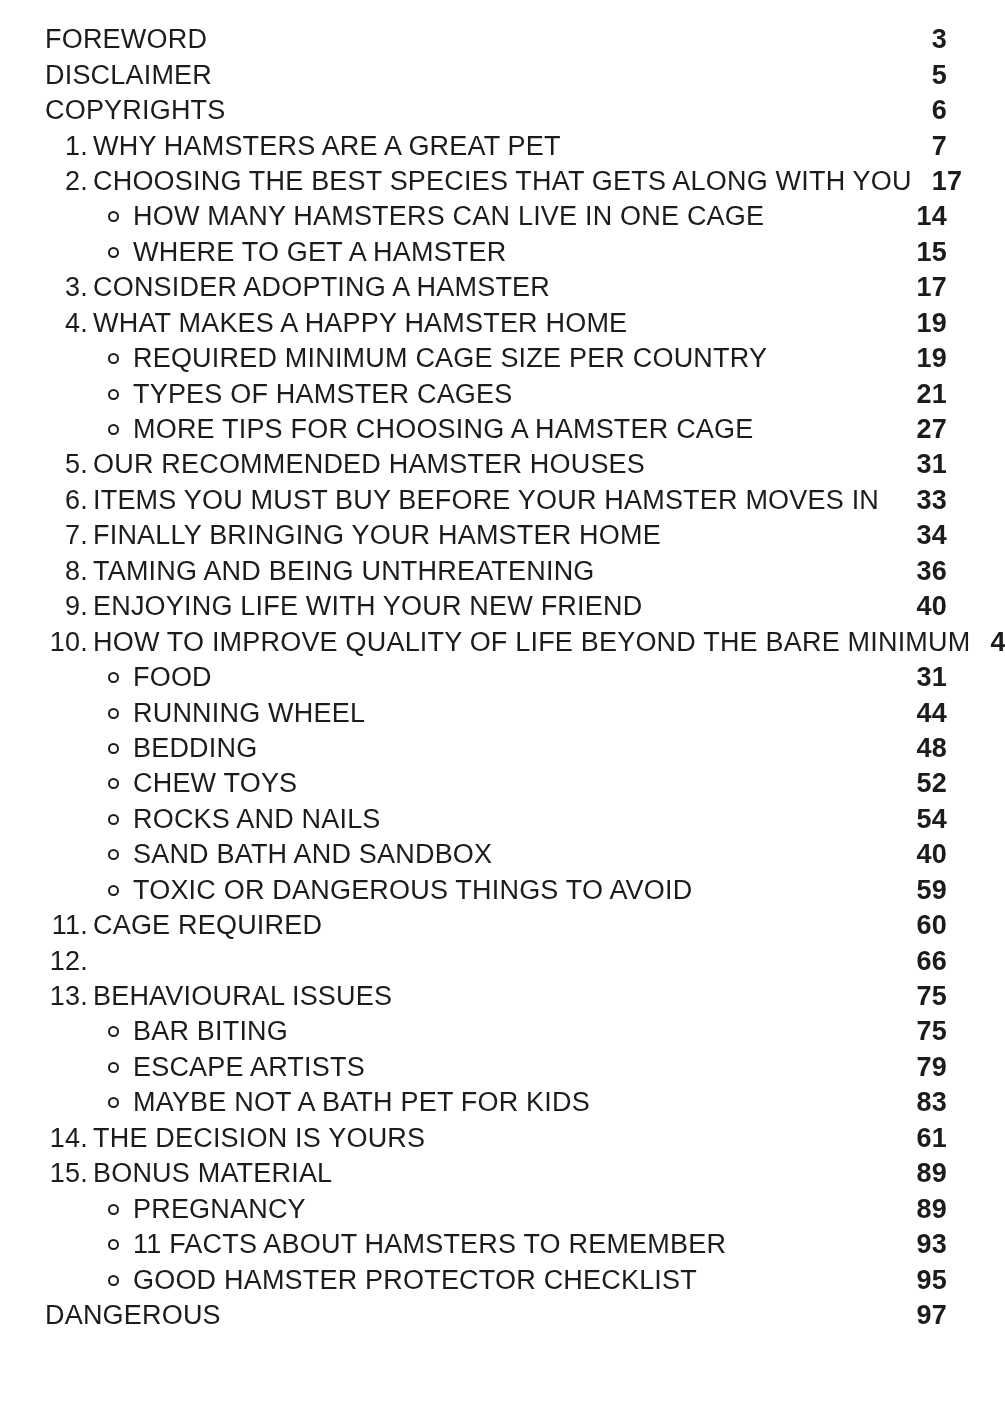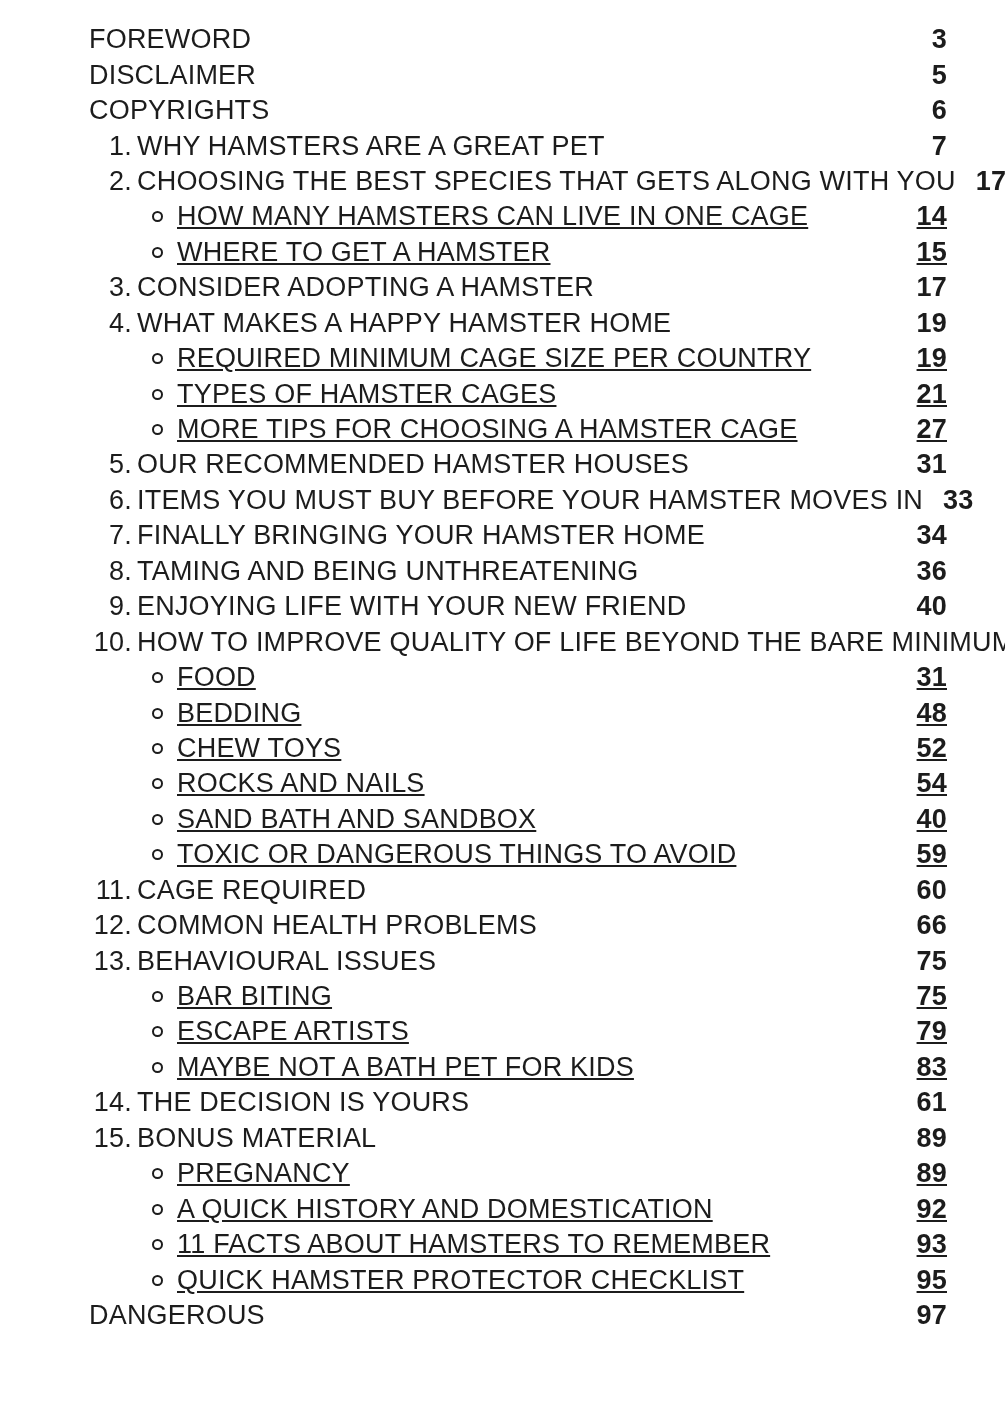--- a/index.html
+++ b/index.html
@@ -18,30 +18,29 @@
   }
   .toc-list { display: block; }
   .row {
     display: flex;
     align-items: center;
     height: 35.45px;
     color: #1c1c1c;
     font-size: 27px;
     font-weight: 500;
     letter-spacing: 0.2px;
-    margin-left: 44px;
   }
   .num {
     flex: none;
     width: 43px;
     text-align: right;
     margin-right: 5px;
     white-space: nowrap;
   }
-  .row.lvl2 { padding-left: 63px; text-decoration: underline; }
+  .row.lvl2 { padding-left: 63px; }
   .bullet {
     flex: none;
     width: 7px;
     height: 7px;
     border: 2px solid #1c1c1c;
     border-radius: 50%;
     margin-right: 14px;
     background: transparent;
   }
   .label {
@@ -167,20 +166,26 @@
   </div>
       <div class="row lvl2">
 
     <span class="bullet"></span>
     <span class="label">FOOD</span>
     <span class="pagenum">31</span>
   </div>
       <div class="row lvl2">
 
     <span class="bullet"></span>
+    <span class="label">RUNNING WHEEL</span>
+    <span class="pagenum">44</span>
+  </div>
+      <div class="row lvl2">
+
+    <span class="bullet"></span>
     <span class="label">BEDDING</span>
     <span class="pagenum">48</span>
   </div>
       <div class="row lvl2">
 
     <span class="bullet"></span>
     <span class="label">CHEW TOYS</span>
     <span class="pagenum">52</span>
   </div>
       <div class="row lvl2">
@@ -203,21 +208,20 @@
   </div>
       <div class="row lvl1">
     <span class="num">11.</span>
 
     <span class="label">CAGE REQUIRED</span>
     <span class="pagenum">60</span>
   </div>
       <div class="row lvl1">
     <span class="num">12.</span>
 
-    <span class="label">COMMON HEALTH PROBLEMS</span>
     <span class="pagenum">66</span>
   </div>
       <div class="row lvl1">
     <span class="num">13.</span>
 
     <span class="label">BEHAVIOURAL ISSUES</span>
     <span class="pagenum">75</span>
   </div>
       <div class="row lvl2">
 
@@ -251,33 +255,27 @@
   </div>
       <div class="row lvl2">
 
     <span class="bullet"></span>
     <span class="label">PREGNANCY</span>
     <span class="pagenum">89</span>
   </div>
       <div class="row lvl2">
 
     <span class="bullet"></span>
-    <span class="label">A QUICK HISTORY AND DOMESTICATION</span>
-    <span class="pagenum">92</span>
-  </div>
-      <div class="row lvl2">
-
-    <span class="bullet"></span>
     <span class="label">11 FACTS ABOUT HAMSTERS TO REMEMBER</span>
     <span class="pagenum">93</span>
   </div>
       <div class="row lvl2">
 
     <span class="bullet"></span>
-    <span class="label">QUICK HAMSTER PROTECTOR CHECKLIST</span>
+    <span class="label">GOOD HAMSTER PROTECTOR CHECKLIST</span>
     <span class="pagenum">95</span>
   </div>
       <div class="row lvl0">
 
     <span class="label">DANGEROUS</span>
     <span class="pagenum">97</span>
   </div>
     </div>
 </div>
 

